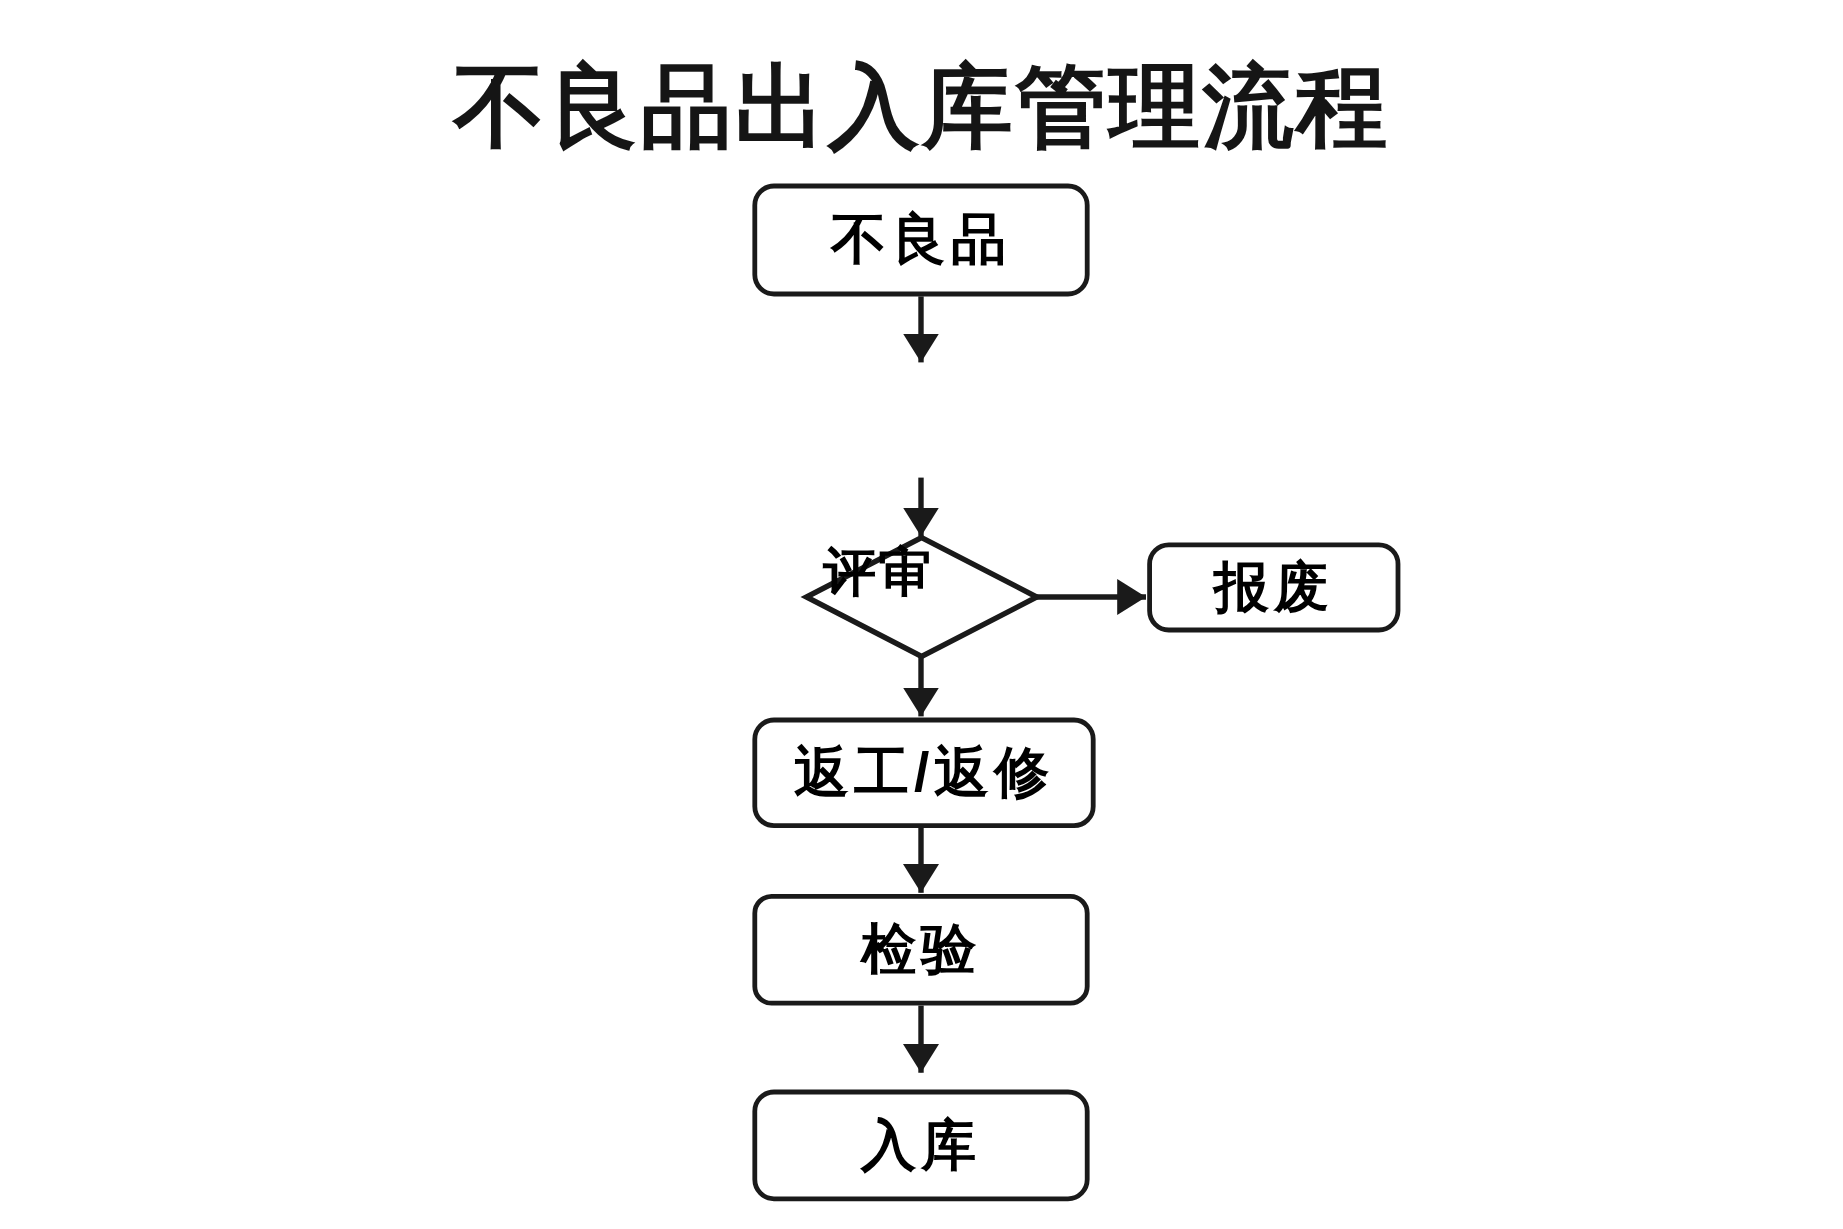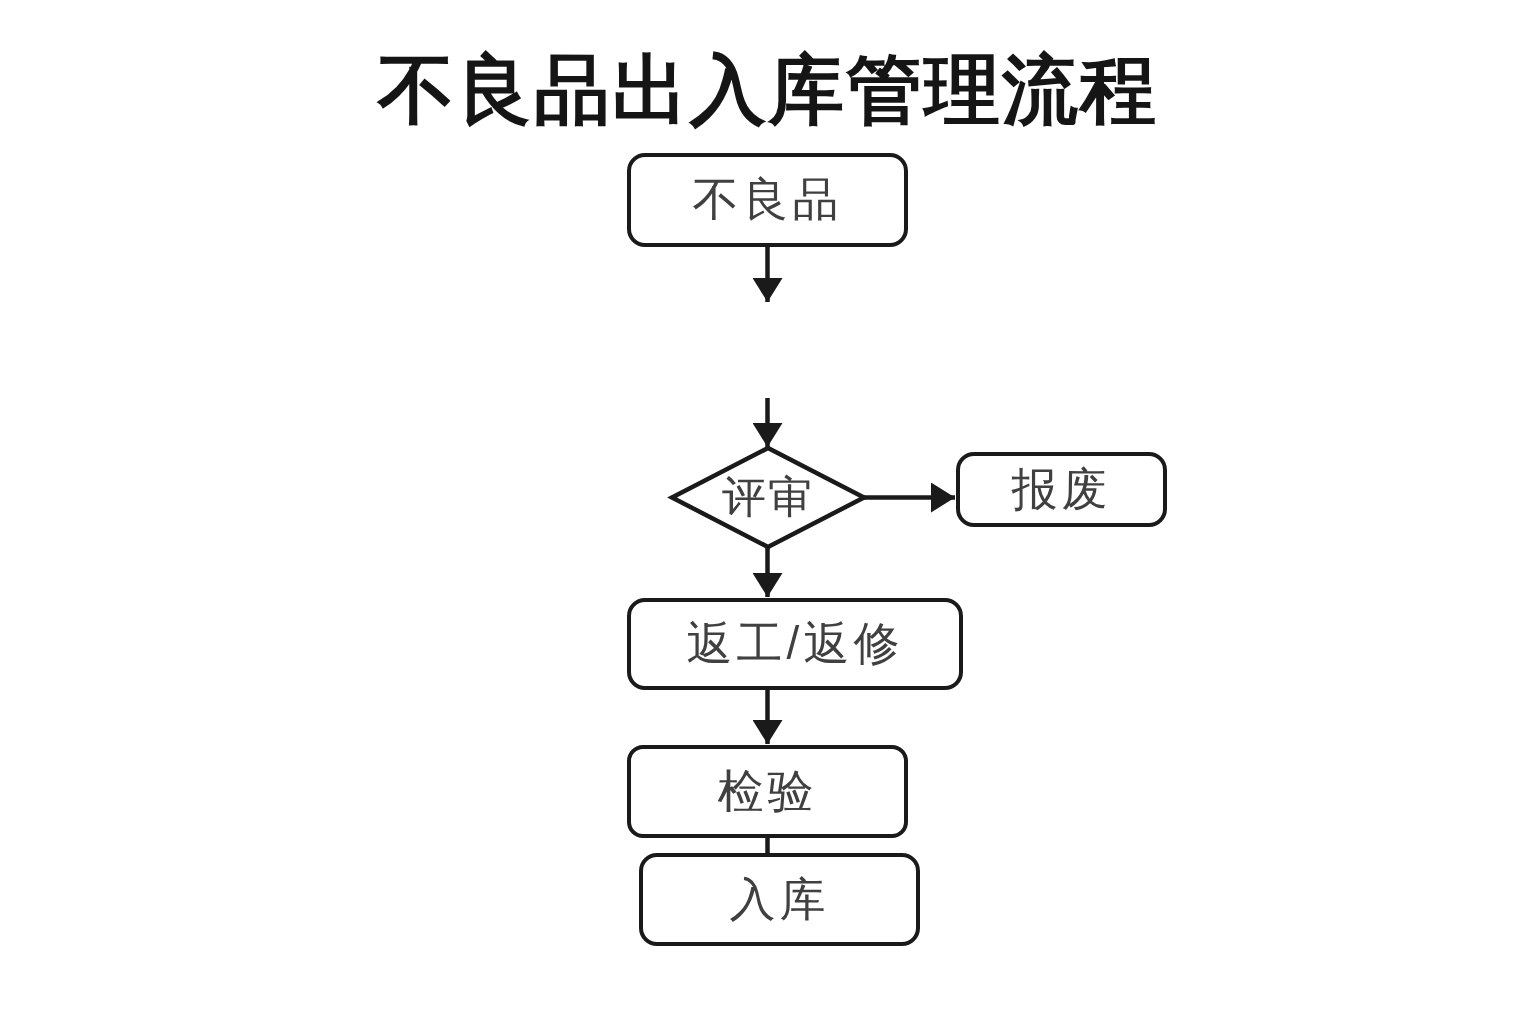--- a/index.html
+++ b/index.html
@@ -41,48 +41,48 @@
     background: #ffffff;
     border: 4px solid #1a1a1a;
     border-radius: 18px;
     display: flex;
     align-items: center;
     justify-content: center;
     z-index: 2;
   }
   .node-label {
     font-size: 46px;
-    font-weight: 400;
-    color: #404040;
+    font-weight: 700;
+    color: #000000;
     letter-spacing: 4px;
     white-space: nowrap;
   }
   .diamond-label-wrap {
     position: absolute;
-    left: 672px;
+    left: 636px;
     top: 448px;
     width: 192px;
     height: 99px;
     display: flex;
-    align-items: center;
+    align-items: flex-start;
     justify-content: center;
     z-index: 2;
     background: transparent;
   }
   .diamond-label-wrap .node-label {
     font-size: 44px;
     letter-spacing: 2px;
   }
   
   .node-defective   { left: 627px; top: 153px; width: 281px; height: 94px; }
   .node-isolation   { left: 627px; top: 303px; width: 281px; height: 95px; }
   .node-scrap       { left: 956px; top: 452px; width: 211px; height: 75px; }
-  .node-rework      { left: 627px; top: 598px; width: 336px; height: 92px; }
+  .node-rework      { left: 627px; top: 598px; width: 286px; height: 92px; }
   .node-inspection  { left: 627px; top: 745px; width: 281px; height: 93px; border-radius: 16px; }
-  .node-warehouse   { left: 627px; top: 853px; width: 281px; height: 93px; margin-left: 12px; }
+  .node-warehouse   { left: 627px; top: 908px; width: 281px; height: 93px; }
 
   .flow-line {
     stroke: #1a1a1a;
     stroke-width: 4.5;
     fill: none;
   }
   .diamond-shape {
     fill: #ffffff;
     stroke: #1a1a1a;
     stroke-width: 4.5;

